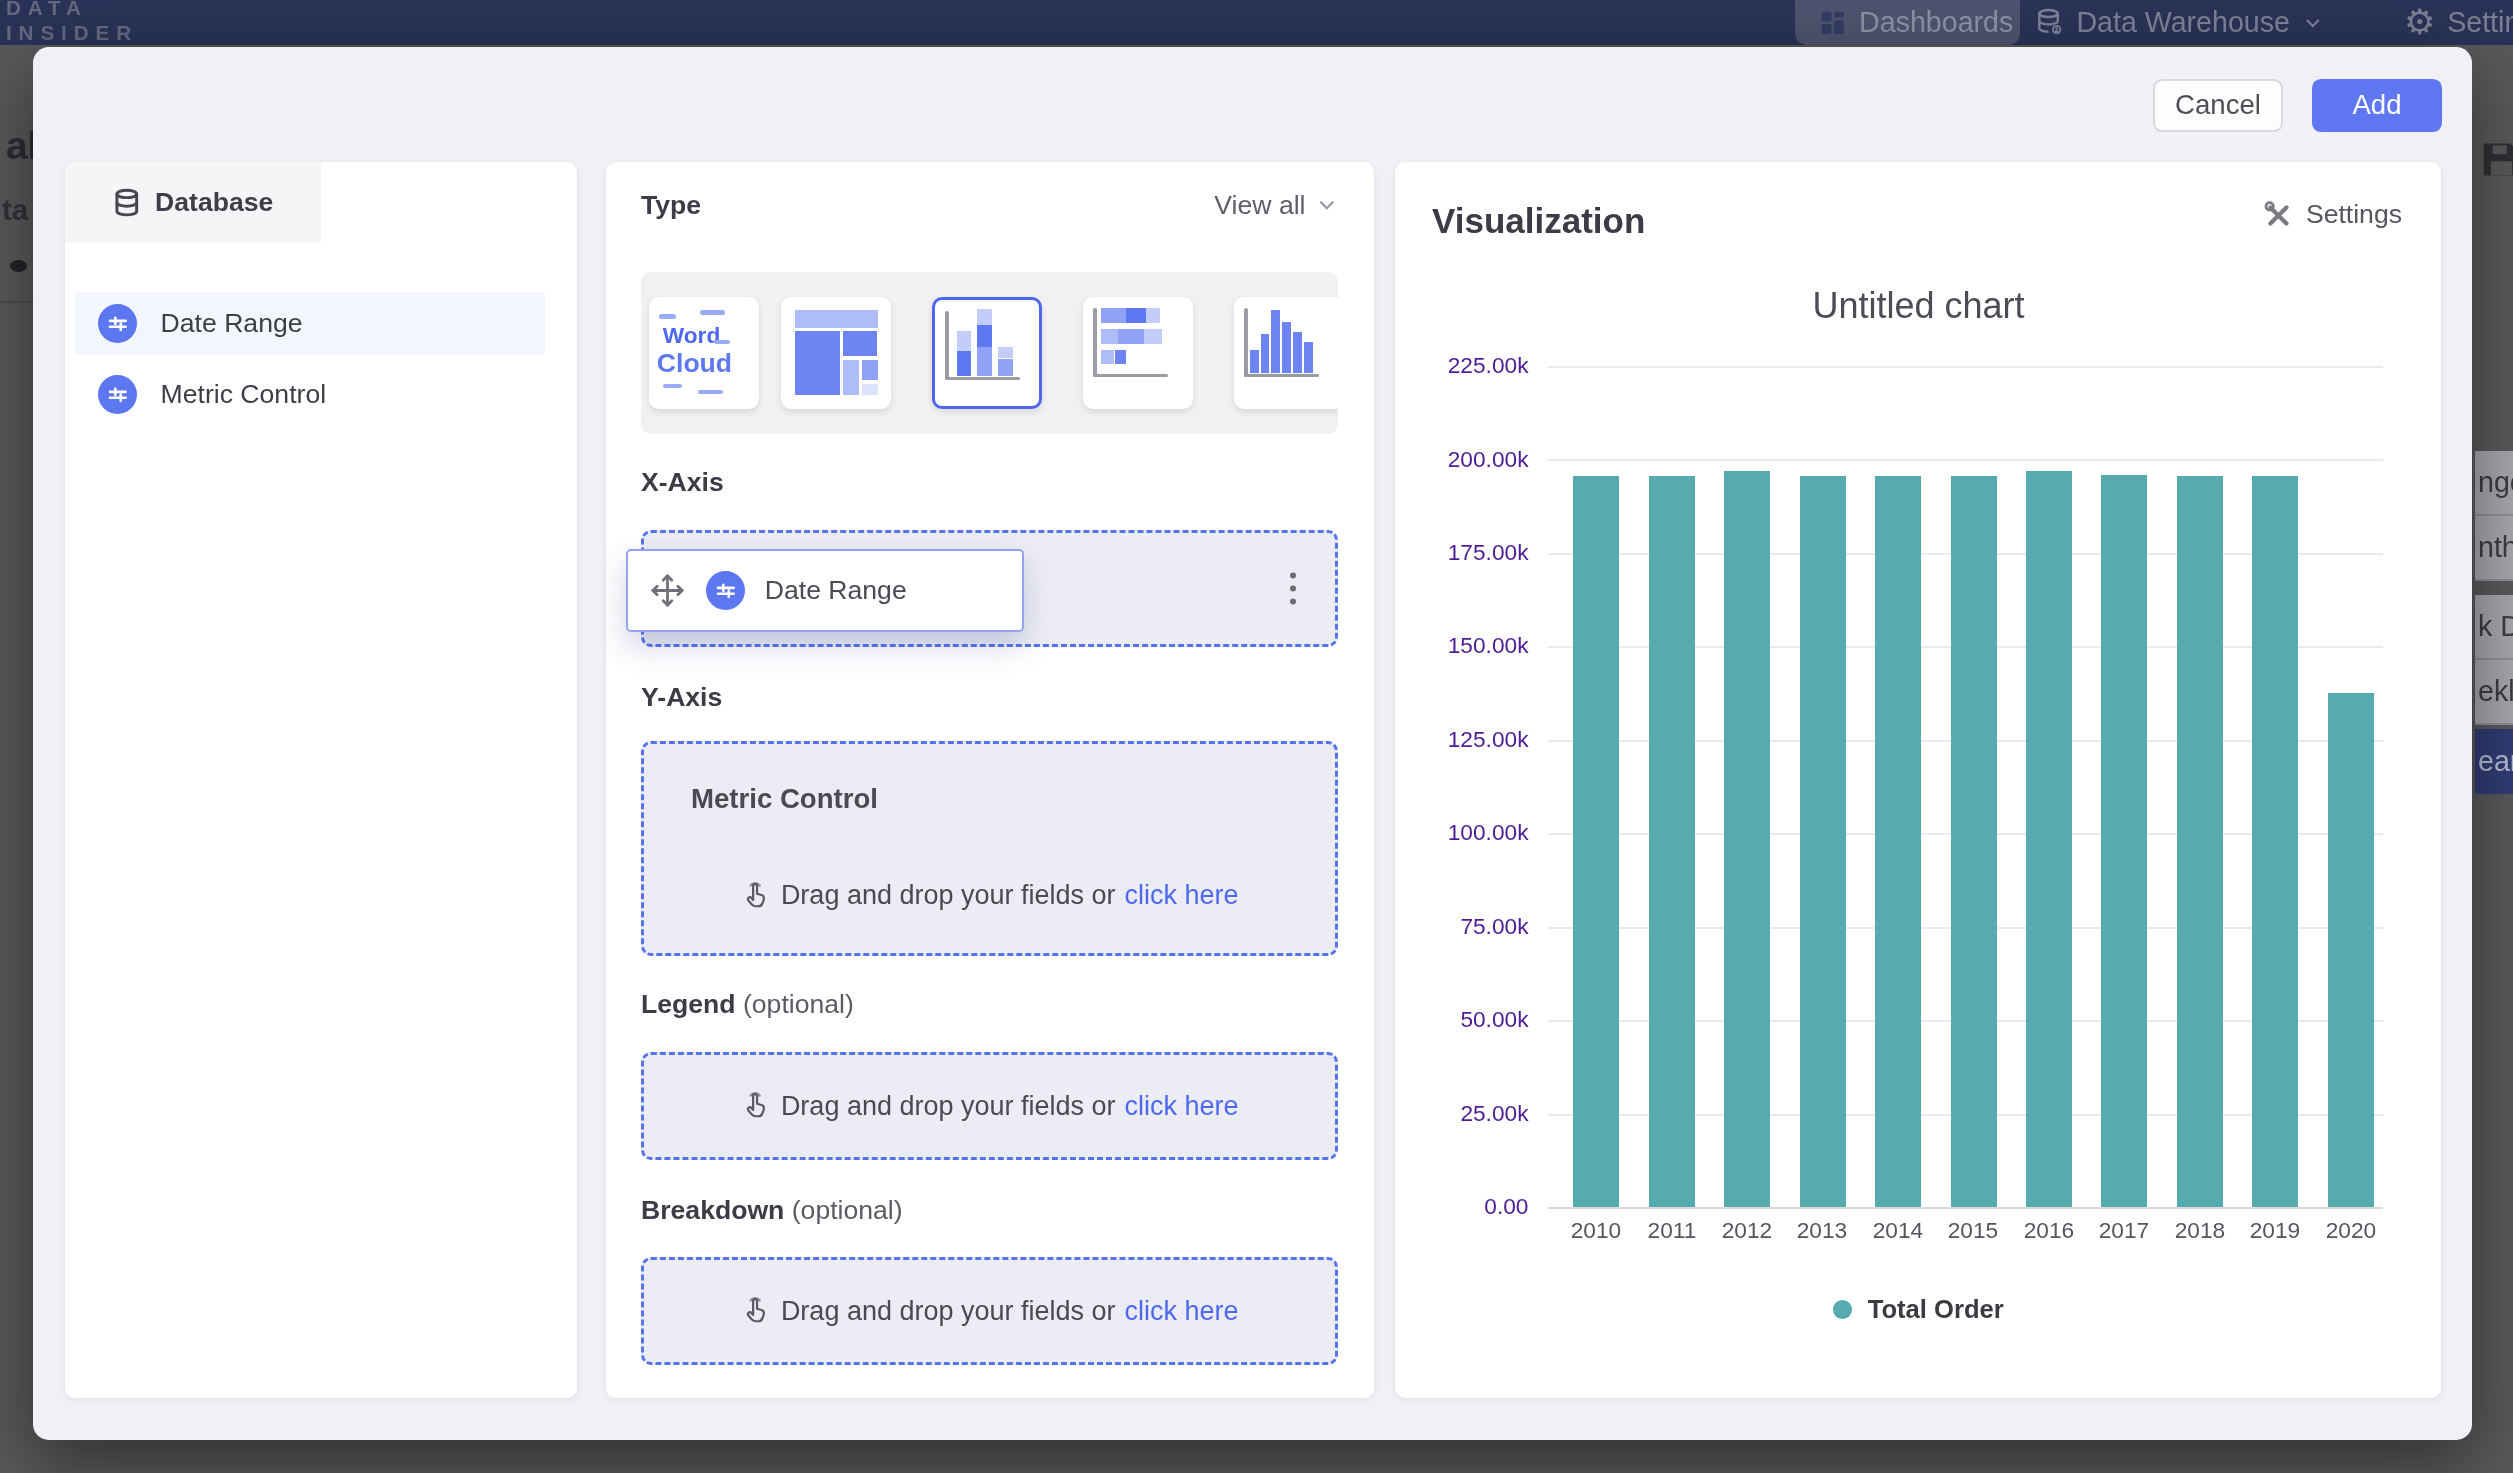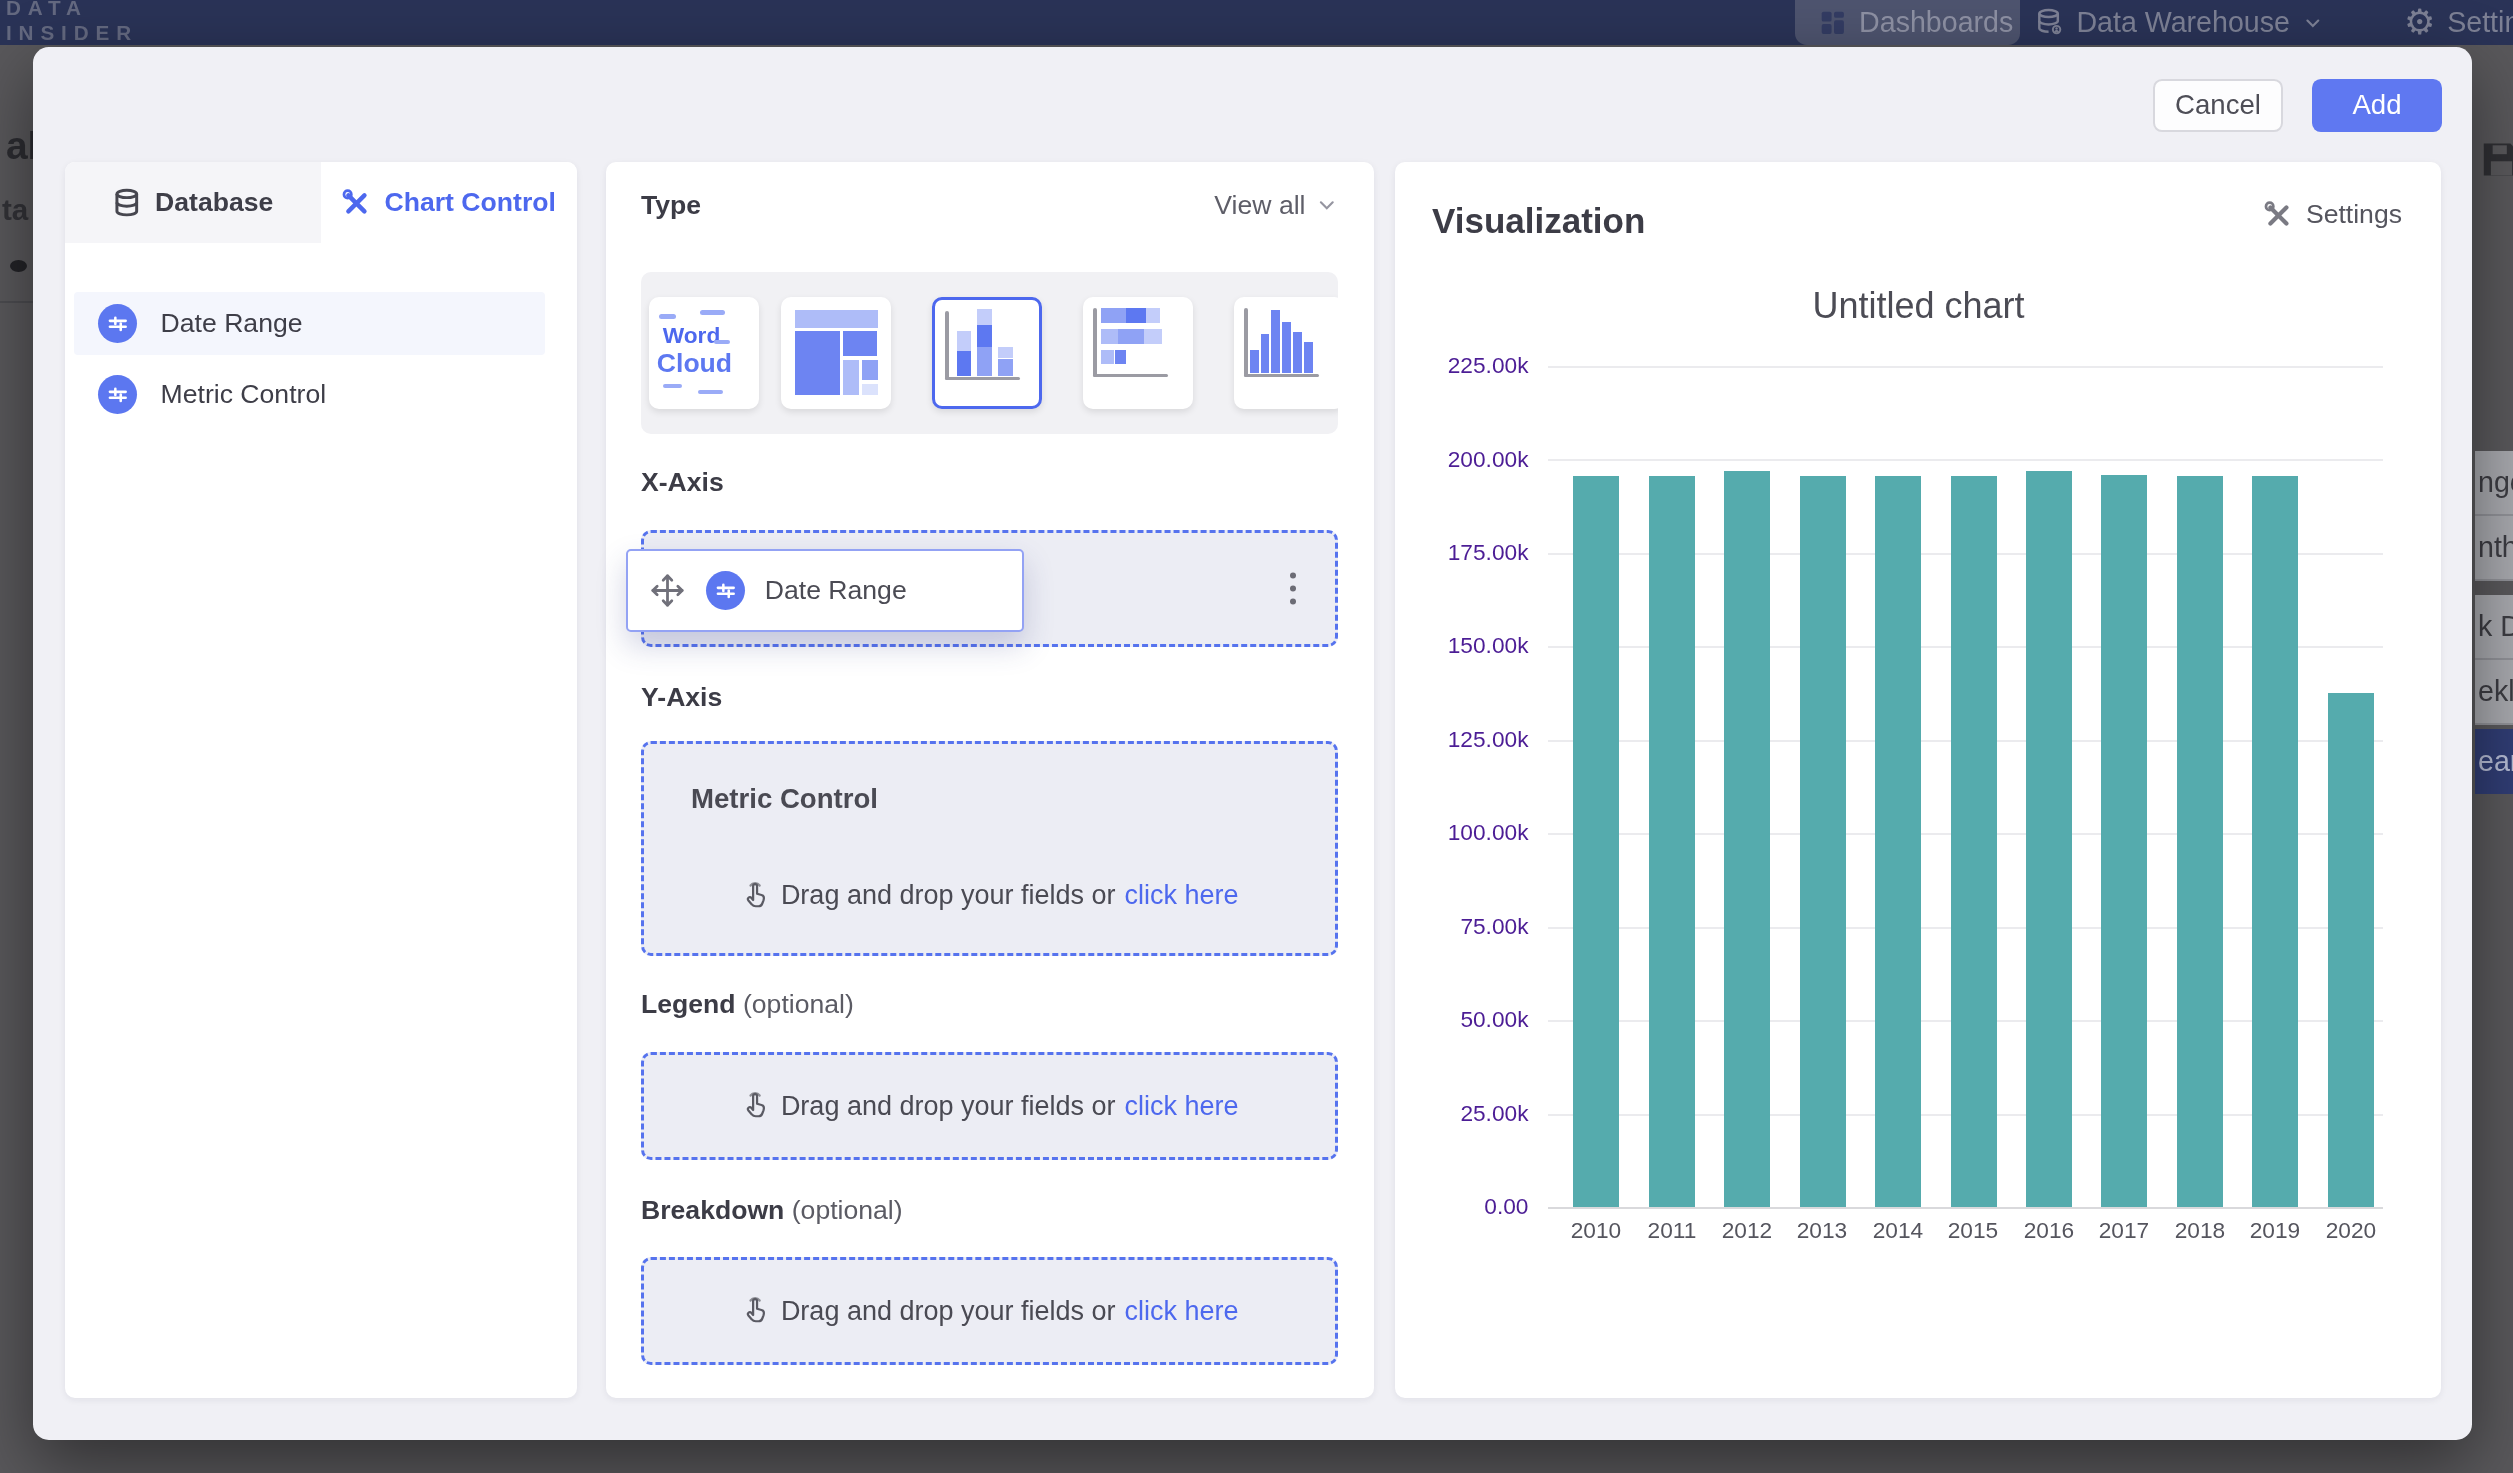--- a/index.html
+++ b/index.html
@@ -183,30 +183,20 @@
     <div class="panel left">
       <div class="tab db">
         <span>
           <svg width="29.6" height="29.6" viewBox="0 0 24 24" fill="none" stroke="#46464f" stroke-width="2.4">
               <ellipse cx="12" cy="4.8" rx="8" ry="3"></ellipse>
               <path d="M4 4.8v7c0 1.7 3.6 3 8 3s8-1.3 8-3v-7"></path>
               <path d="M4 11.8v7c0 1.7 3.6 3 8 3s8-1.3 8-3v-7"></path>
             </svg>
         </span>
         <span>Database</span>
-      </div>
-      <div class="tab cc">
-        <span>
-          <svg width="29.6" height="29.6" viewBox="0 0 24 24" fill="none" stroke="#4d68ee" stroke-width="3.6" stroke-linecap="round">
-              <path d="M6 6l13 13"></path>
-              <path d="M19 6L6 19"></path>
-              <circle cx="5.4" cy="5.2" r="3" stroke-width="2.2"></circle>
-            </svg>
-        </span>
-        <span>Chart Control</span>
       </div>
       <div class="field-row hl" style="top:130px">
         <span class="circle-icon">
           <svg width="23.6" height="23.6" viewBox="0 0 24 24" stroke="#fff" stroke-width="2.6" stroke-linecap="round">
               <path d="M4 9h16"></path>
               <path d="M4 15h16"></path>
               <path d="M9.5 5.8v6.4"></path>
               <path d="M15 11.8v6.4"></path>
             </svg>
         </span>
@@ -424,16 +414,20 @@
           <div class="x-tick" style="left: 582px;">2016</div>
           <div class="bar" style="left: 673px; top: 121px; height: 732px; background: rgb(85, 171, 173);"></div>
           <div class="x-tick" style="left: 657px;">2017</div>
           <div class="bar" style="left: 749px; top: 122px; height: 731px; background: rgb(85, 171, 173);"></div>
           <div class="x-tick" style="left: 733px;">2018</div>
           <div class="bar" style="left: 824px; top: 122px; height: 731px; background: rgb(85, 171, 173);"></div>
           <div class="x-tick" style="left: 808px;">2019</div>
           <div class="bar" style="left: 900px; top: 339px; height: 514px; background: rgb(85, 171, 173);"></div>
           <div class="x-tick" style="left: 884px;">2020</div>
         </div>
+      <div class="chart-legend">
+        <span class="legend-swatch" style="background: rgb(85, 171, 173);"></span>
+        <span class="legend-text">Total Order</span>
+      </div>
     </div>
   </div>
 </div>
 
 
 </body></html>

